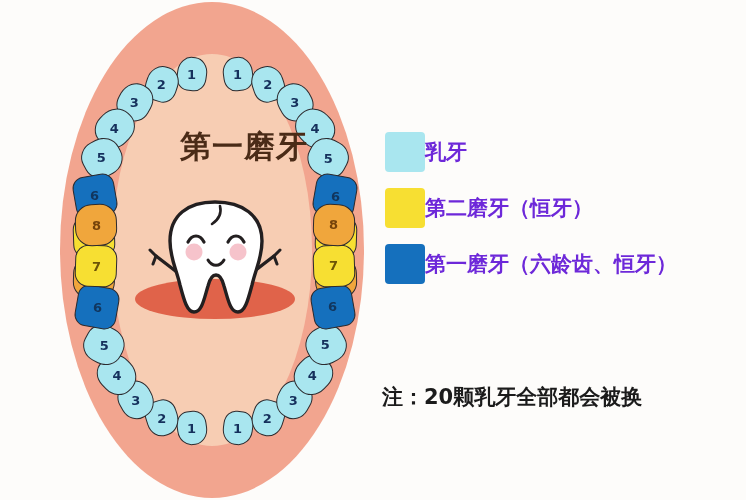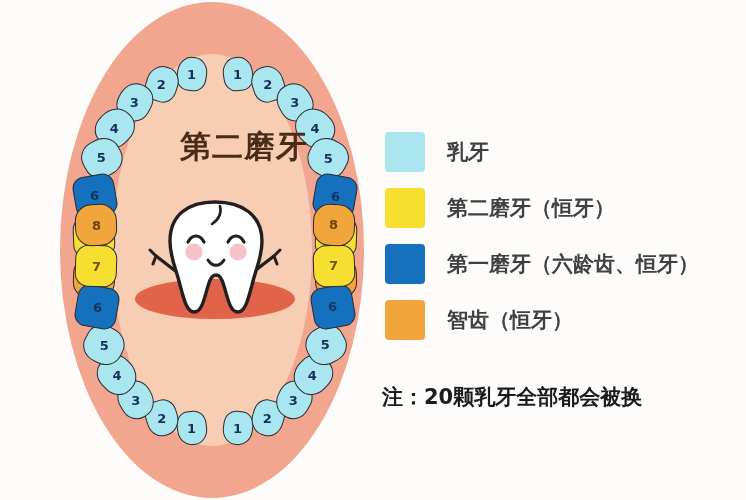--- a/index.html
+++ b/index.html
@@ -44,23 +44,22 @@
     font-family:"DejaVu Sans","Liberation Sans",sans-serif;
   }
 
   
   .legend{position:absolute;left:385px;top:131px;width:350px;}
   .legend-row{display:flex;align-items:center;height:42px;margin-bottom:14px;}
   .swatch{
     width:40px;height:40px;border-radius:4px;flex:0 0 auto;
   }
   .legend-label{
-    margin-left:22px;
     font-size:21px;
-    color:#404040;
+    color:#6d28d9;
     font-weight:700;
     white-space:nowrap;
     font-family:"DejaVu Sans","Liberation Sans",sans-serif;
   }
 
   
   .note{
     position:absolute;left:382px;top:383px;width:360px;
     font-size:21px;font-weight:700;line-height:1.42;
     color:#1b1b1b;
@@ -200,39 +199,35 @@
           <span style="transform: rotate(-80deg); display: inline-block;">6</span>
         </div>
         <div class="tooth c-second" style="left: 261px; top: 251px; width: 42px; height: 42px; border-radius: 32%; transform: rotate(88deg);">
           <span style="transform: rotate(-88deg); display: inline-block;">7</span>
         </div>
         <div class="tooth c-wisdom" style="left: 261px; top: 210px; width: 42px; height: 42px; border-radius: 40%; transform: rotate(92deg);">
           <span style="transform: rotate(-92deg); display: inline-block;">8</span>
         </div>
       </div>
 
-    <div class="arch-title">第二磨牙</div>
+    <div class="arch-title">第一磨牙</div>
   </div>
 
   <div class="legend" id="legend">
       <div class="legend-row">
         <div class="swatch" style="background: rgb(169, 230, 239);"></div>
         <div class="legend-label">乳牙</div>
       </div>
       <div class="legend-row">
         <div class="swatch" style="background: rgb(247, 223, 50);"></div>
         <div class="legend-label">第二磨牙（恒牙）</div>
       </div>
       <div class="legend-row">
         <div class="swatch" style="background: rgb(21, 112, 189);"></div>
         <div class="legend-label">第一磨牙（六龄齿、恒牙）</div>
       </div>
-      <div class="legend-row">
-        <div class="swatch" style="background: rgb(240, 166, 60);"></div>
-        <div class="legend-label">智齿（恒牙）</div>
-      </div>
     </div>
 
   <div class="note">
     <div>注：20颗乳牙全部都会被换</div>
   </div>
 
 </div>
 
 </body></html>

